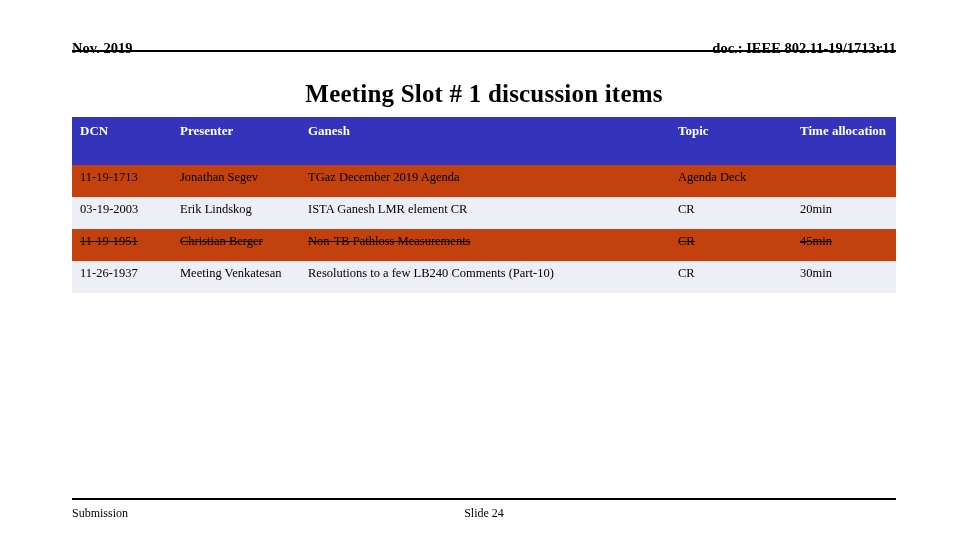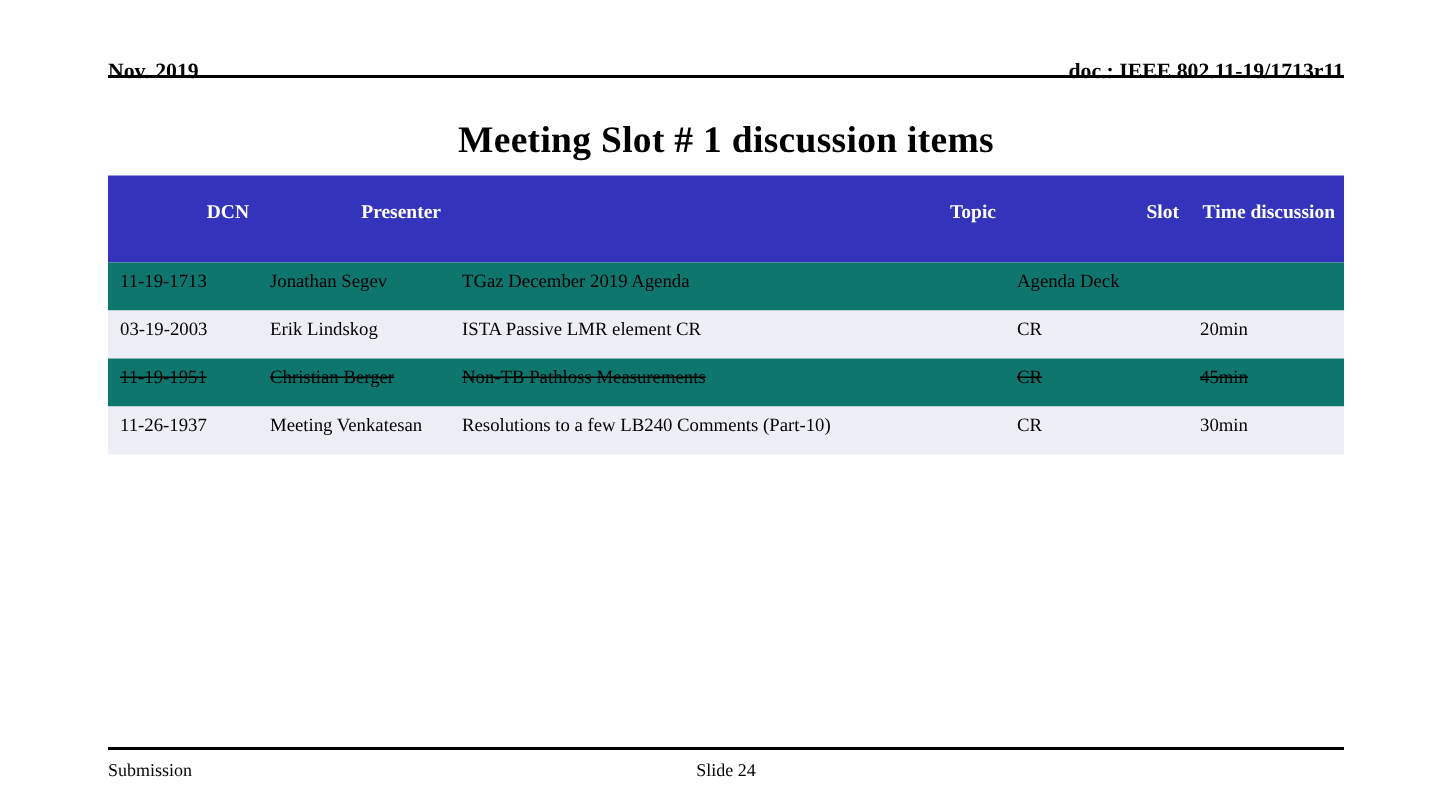--- a/index.html
+++ b/index.html
@@ -70,29 +70,29 @@
   table.agenda td {
     vertical-align: top;
     padding: 5px 6px 5px 8px;
     font-size: 12.5px;
     line-height: 1.15;
   }
   table.agenda thead th {
     background: #3333bb;
     color: #ffffff;
     font-weight: bold;
-    text-align: right;
+    text-align: left;
     height: 36px;
     font-size: 13px;
-    padding-top: 17px;
+    padding-top: 7px;
   }
   table.agenda tbody td {
     height: 22px;
   }
-  .row-a td { background: #0f766e; }
+  .row-a td { background: #c2410c; }
   .row-b td { background: #eeeef7; }
 
   .col-dcn    { width: 100px; }
   .col-pres   { width: 128px; }
   .col-title  { width: 370px; }
   .col-topic  { width: 122px; }
   .col-time   { width: 104px; }
 
   td.strike, td.strike * { text-decoration: line-through; }
 
@@ -154,37 +154,37 @@
         <col class="col-dcn">
         <col class="col-pres">
         <col class="col-title">
         <col class="col-topic">
         <col class="col-time">
       </colgroup>
       <thead>
         <tr>
           <th>DCN</th>
           <th>Presenter</th>
+          <th>Ganesh</th>
           <th>Topic</th>
-          <th>Slot</th>
-          <th>Time discussion</th>
+          <th>Time allocation</th>
         </tr>
       </thead>
       <tbody>
         <tr class="row-a">
           <td>11-19-1713</td>
           <td>Jonathan Segev</td>
           <td class="mid">TGaz December 2019 Agenda</td>
           <td class="mid">Agenda Deck</td>
           <td></td>
         </tr>
         <tr class="row-b">
           <td>03-19-2003</td>
           <td>Erik Lindskog</td>
-          <td>ISTA Passive LMR element CR</td>
+          <td>ISTA Ganesh LMR element CR</td>
           <td class="mid">CR</td>
           <td class="mid">20min</td>
         </tr>
         <tr class="row-a">
           <td class="strike">11-19-1951</td>
           <td class="strike">Christian Berger</td>
           <td class="strike">Non-TB Pathloss Measurements</td>
           <td class="strike mid">CR</td>
           <td class="strike mid">45min</td>
         </tr>

